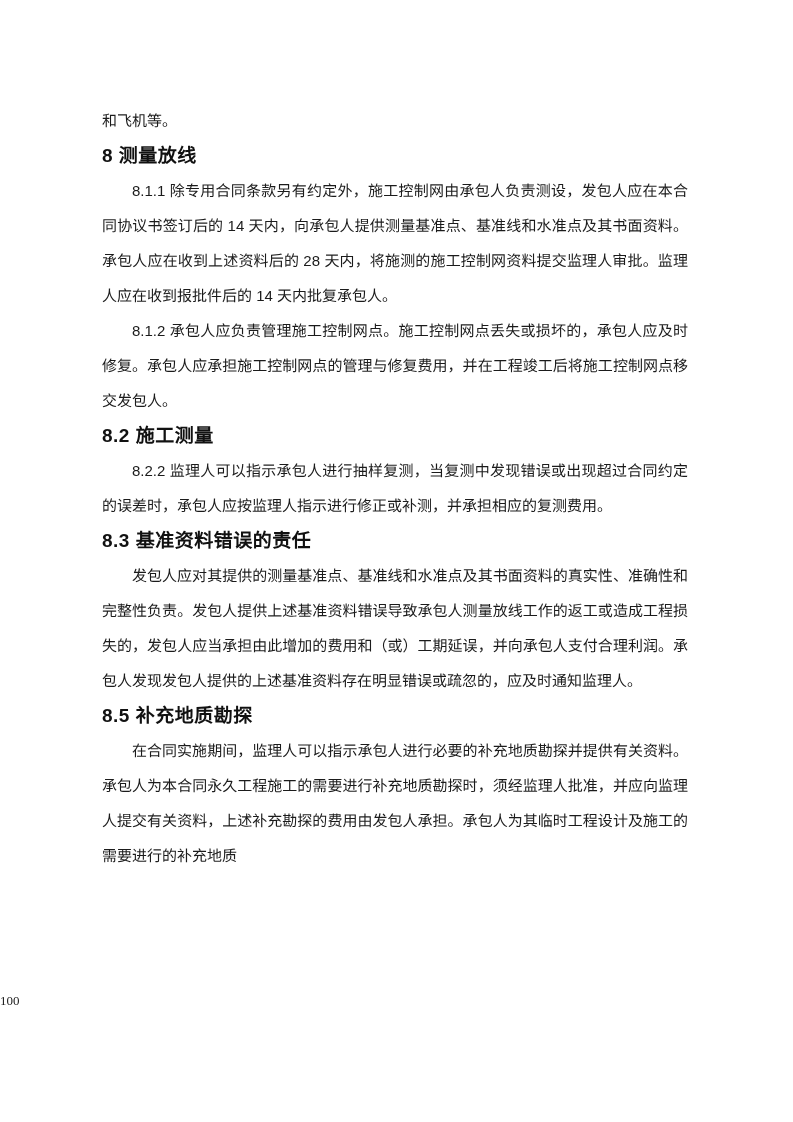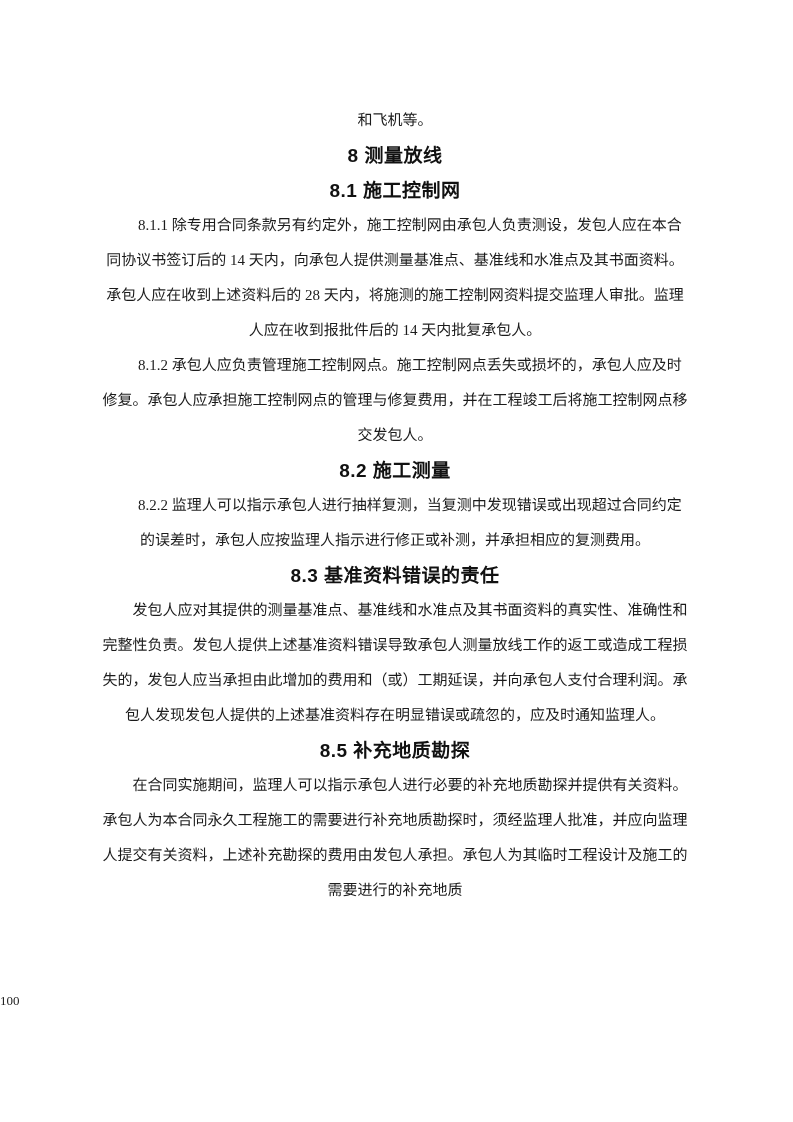--- a/index.html
+++ b/index.html
@@ -17,24 +17,23 @@
   }
   .content {
     position: absolute;
     left: 102px;
     top: 103px;
     width: 586px;
   }
   .content p, .content h1, .content h2 {
     margin: 0;
     padding: 0;
-    text-align: center;
   }
   .body-para {
-    font-family: Liberation Serif, serif;
+    font-family: Liberation Sans, sans-serif;
     font-size: 15px;
     line-height: 35px;
     text-align: justify;
     text-justify: inter-ideograph;
     text-indent: 2em;
     color: #1b1b1b;
   }
   .no-indent {
     text-indent: 0;
   }
@@ -60,21 +59,20 @@
 </head>
 <body>
 
 <div class="page">
   <div class="content">
 
     <p class="body-para no-indent">和飞机等。</p>
 
     <h1 class="heading">8 测量放线</h1>
 
-    <h2 class="heading">8.1 施工控制网</h2>
 
     <p class="body-para">8.1.1 除专用合同条款另有约定外，施工控制网由承包人负责测设，发包人应在本合同协议书签订后的 14 天内，向承包人提供测量基准点、基准线和水准点及其书面资料。承包人应在收到上述资料后的 28 天内，将施测的施工控制网资料提交监理人审批。监理人应在收到报批件后的 14 天内批复承包人。</p>
 
     <p class="body-para">8.1.2 承包人应负责管理施工控制网点。施工控制网点丢失或损坏的，承包人应及时修复。承包人应承担施工控制网点的管理与修复费用，并在工程竣工后将施工控制网点移交发包人。</p>
 
     <h2 class="heading">8.2 施工测量</h2>
 
 
     <p class="body-para">8.2.2 监理人可以指示承包人进行抽样复测，当复测中发现错误或出现超过合同约定的误差时，承包人应按监理人指示进行修正或补测，并承担相应的复测费用。</p>
 

